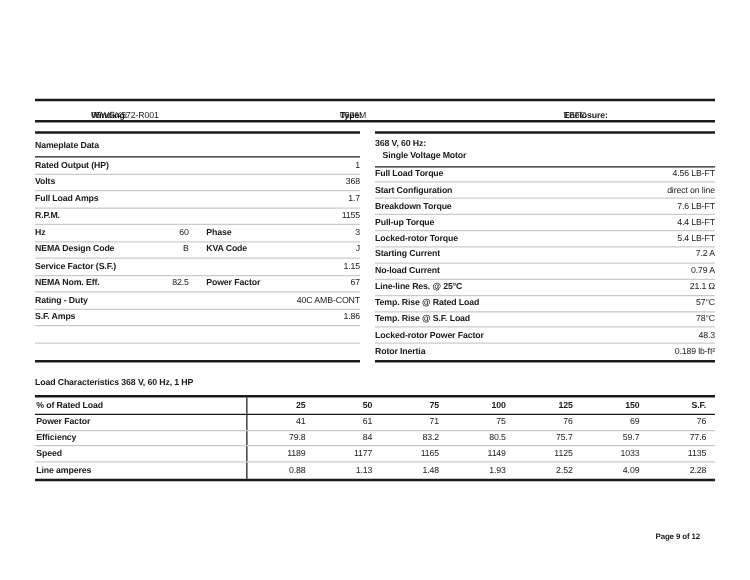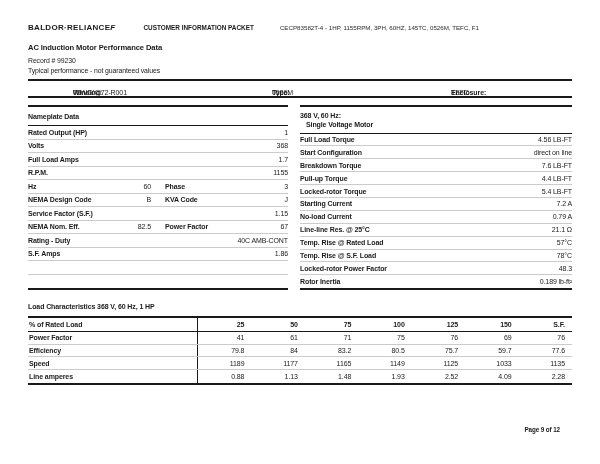--- a/index.html
+++ b/index.html
@@ -58,31 +58,21 @@
   .cn { flex:1; text-align:right; padding-right:7px; display:flex; align-items:center; justify-content:flex-end; }
   .lhead .cn { font-weight:700; }
 
   .footer { position:absolute; top:426px; right:40px; font-weight:700; font-size:6.3px; }
 </style>
 </head>
 <body>
 
 <div class="page">
 
-  <div class="hdr">
-    <span class="logo"><span>BALDOR·RELIANCE</span><span class="logo-f">F</span></span>
-    <span class="packet-title">CUSTOMER INFORMATION PACKET</span>
-    <span class="spec-line">CECP83582T-4 - 1HP, 1155RPM, 3PH, 60HZ, 145TC, 0526M, TEFC, F1</span>
-  </div>
-
-  <div class="titleblock">
-    <div class="doc-title">AC Induction Motor Performance Data</div>
-    <div class="doc-sub">Record # 99230</div>
-    <div class="doc-sub">Typical performance - not guaranteed values</div>
-  </div>
+
 
   <div class="windbar">
     <span class="w1">
         <span class="lbl">Winding:</span> 
         <span>05WGX572-R001</span>
       </span>
     <span class="w2">
         <span class="lbl">Type:</span> 
         <span>0526M</span>
       </span>

